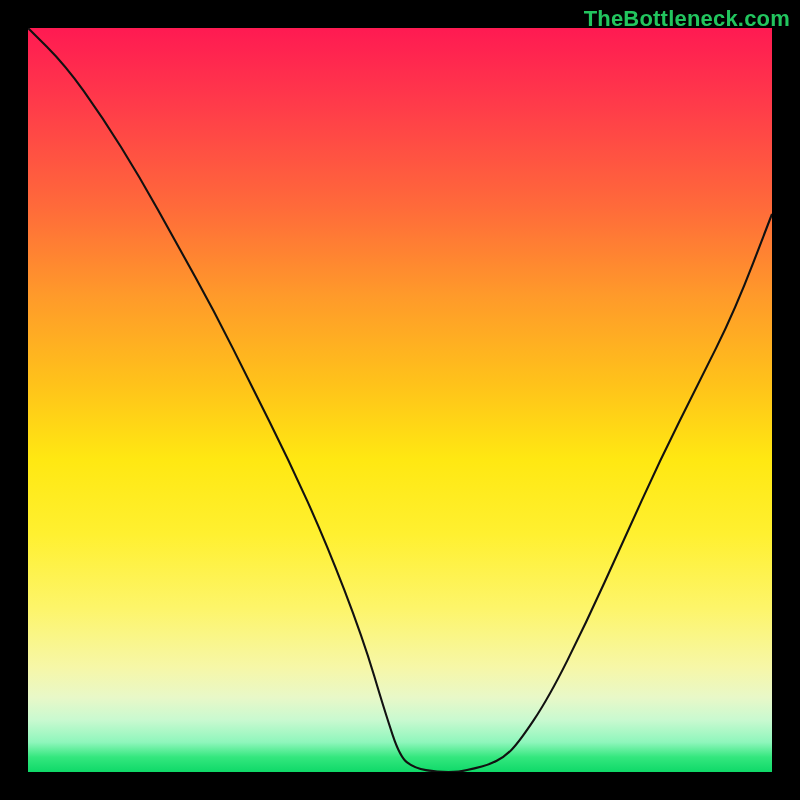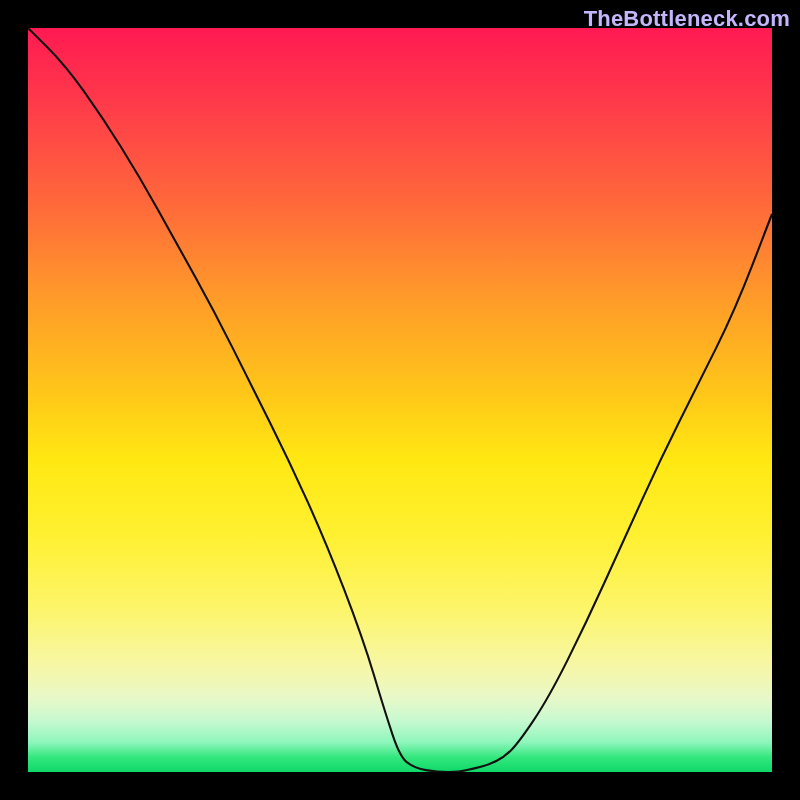--- a/index.html
+++ b/index.html
@@ -34,21 +34,21 @@
       #0fd968 100%
     );
   }
   .watermark {
     position: absolute;
     top: 6px;
     right: 10px;
     font-family: Arial, Helvetica, sans-serif;
     font-size: 22px;
     font-weight: bold;
-    color: #c4b5fd;
+    color: #22c55e;
     letter-spacing: 0.2px;
     pointer-events: none;
   }
   .curve {
     position: absolute;
     left: 0; top: 0;
     width: 744px;
     height: 744px;
   }
   .bottom-dots {

